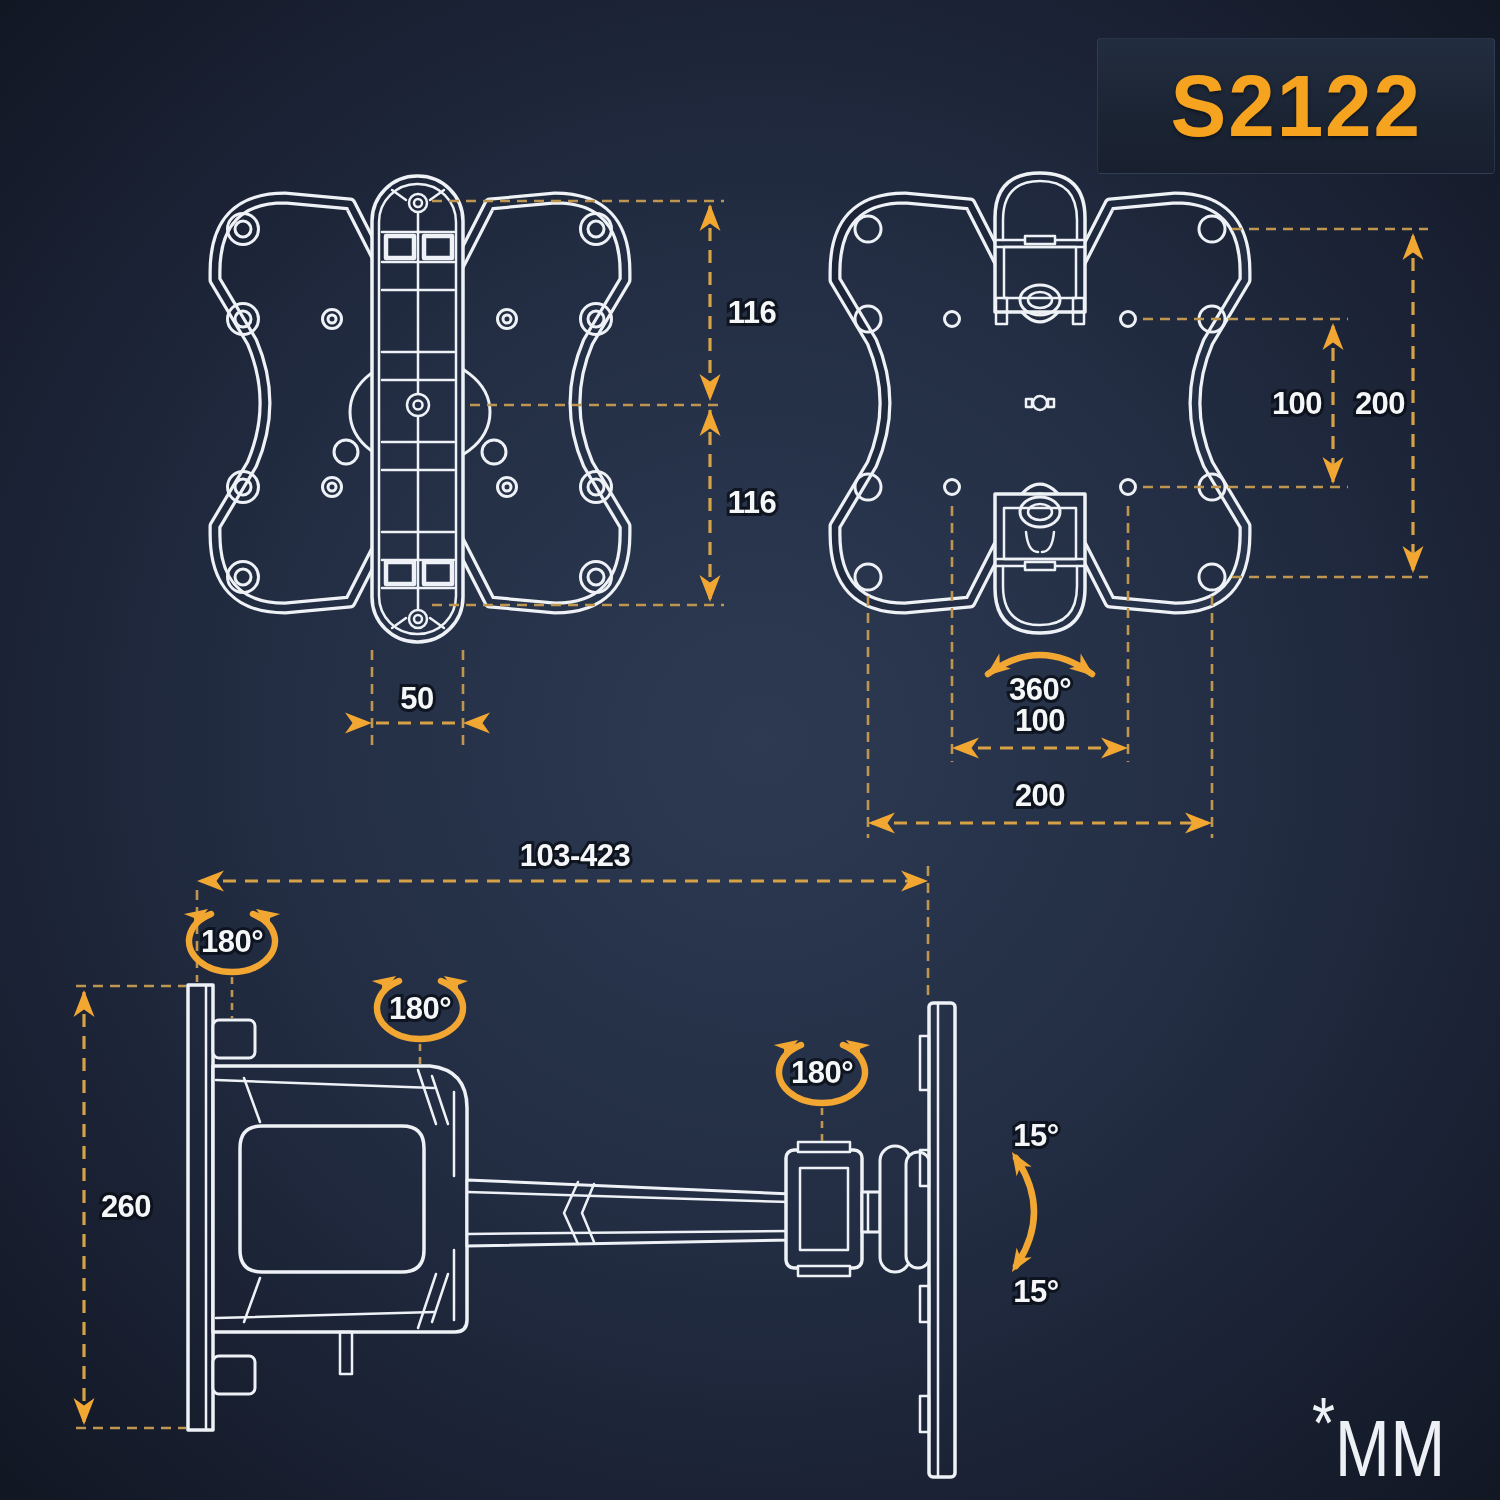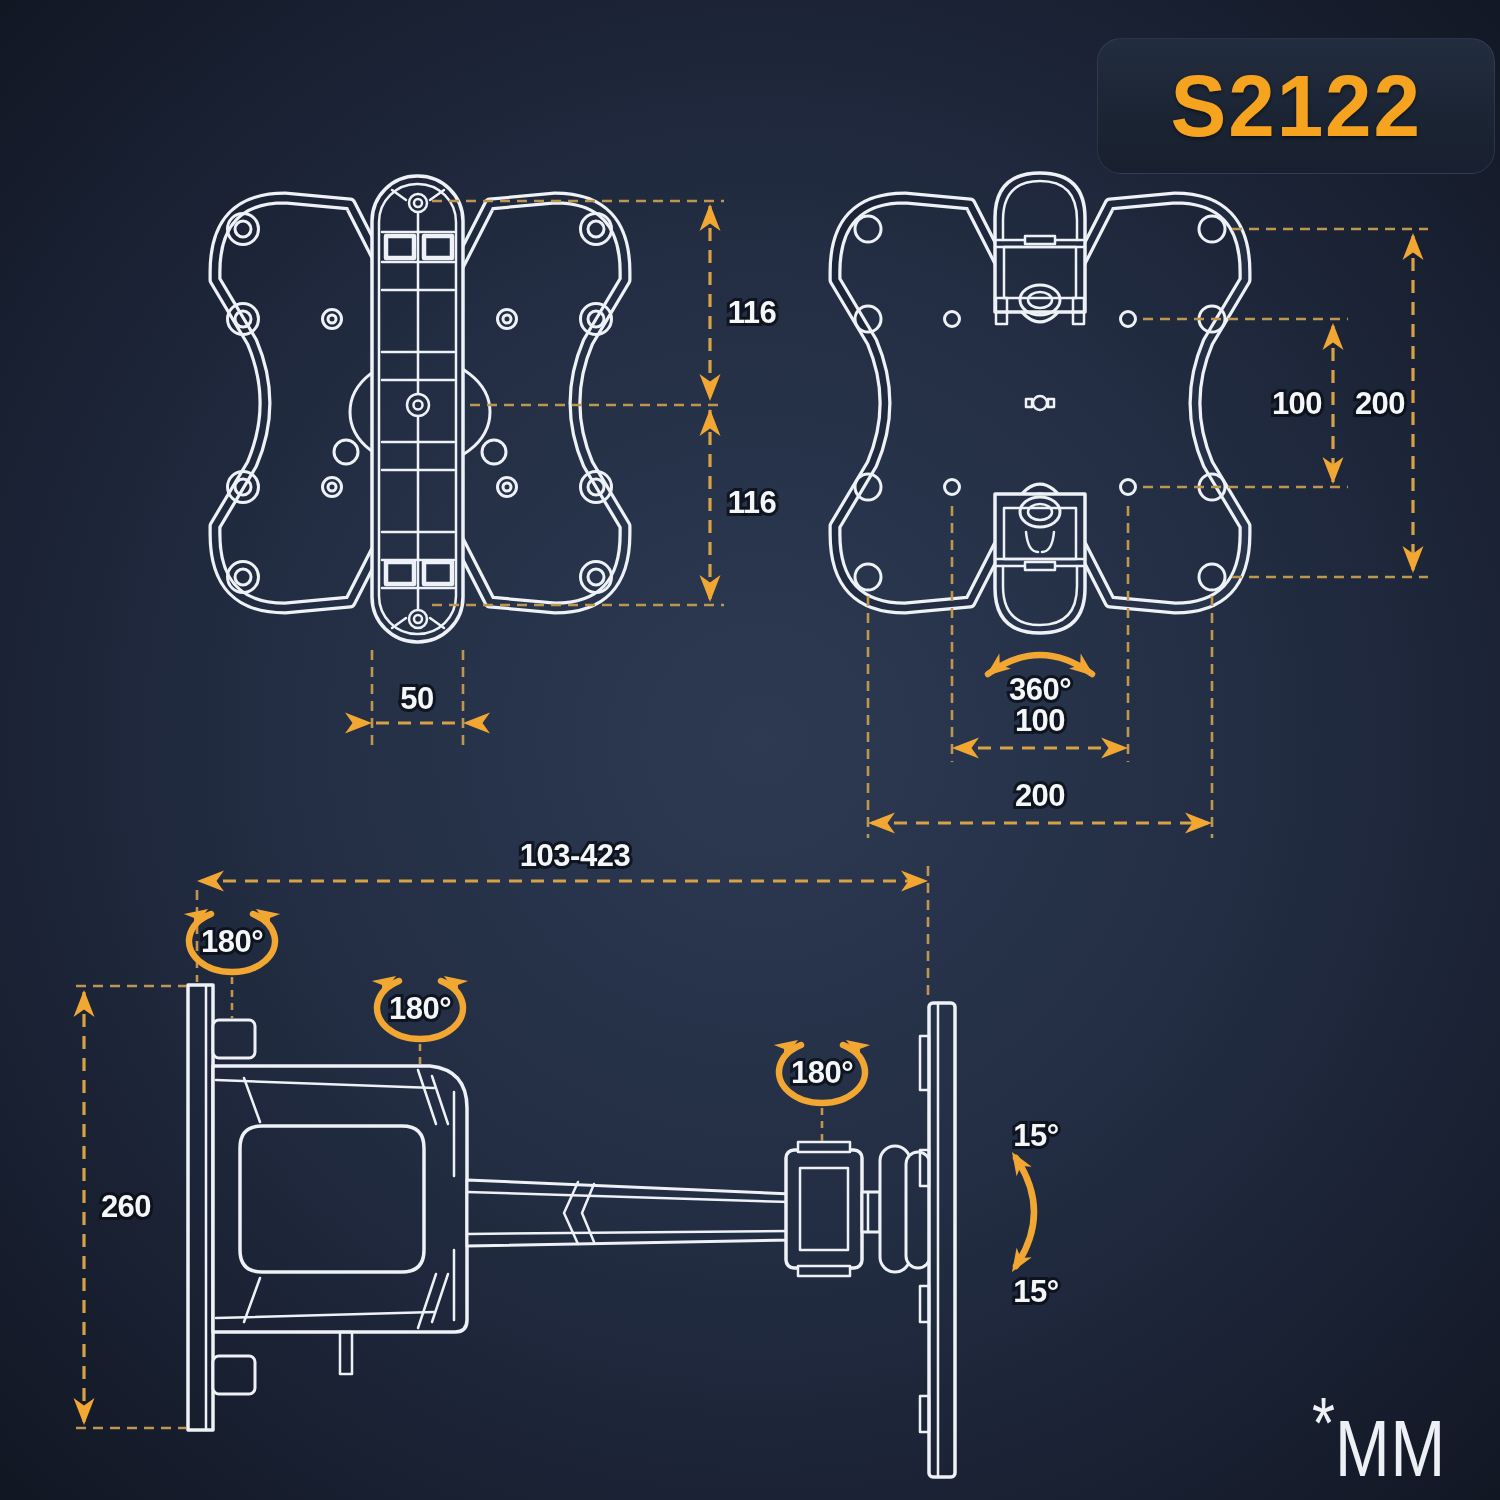--- a/index.html
+++ b/index.html
@@ -3,21 +3,21 @@
 <meta charset="utf-8">
 <style>
   html,body{margin:0;padding:0;background:#10151f;}
   .stage{position:relative;width:1500px;height:1500px;overflow:hidden;
          font-family:"Liberation Sans",sans-serif;}
   .stage svg{position:absolute;left:0;top:0;}
   
   .badge{position:absolute;left:1097px;top:38px;width:396px;height:134px;
          background:linear-gradient(180deg,#222d3f 0%,#1b2433 60%,#182030 100%);
          border:1px solid rgba(120,140,175,0.18);
-         border-radius:24px;display:flex;align-items:center;justify-content:center;}
+         border-radius:4px;display:flex;align-items:center;justify-content:center;}
   .badge span{color:#F6A41F;font-weight:700;font-size:88px;letter-spacing:2px;
          transform:scaleX(0.95);text-shadow:0 2px 4px rgba(0,0,0,0.45);}
   
   .units{position:absolute;left:1312px;top:1372px;width:170px;height:110px;
          display:flex;align-items:flex-end;color:#EDF1F5;transform:scaleX(0.82);
          transform-origin:left bottom;}
   .units .ast{font-size:72px;line-height:0.9;transform:translateY(-26px);}
   .units .mm{font-size:80px;line-height:0.82;letter-spacing:1px;}
   
   .w{stroke:#EEF2F6;fill:none;stroke-linecap:round;stroke-linejoin:round;}

